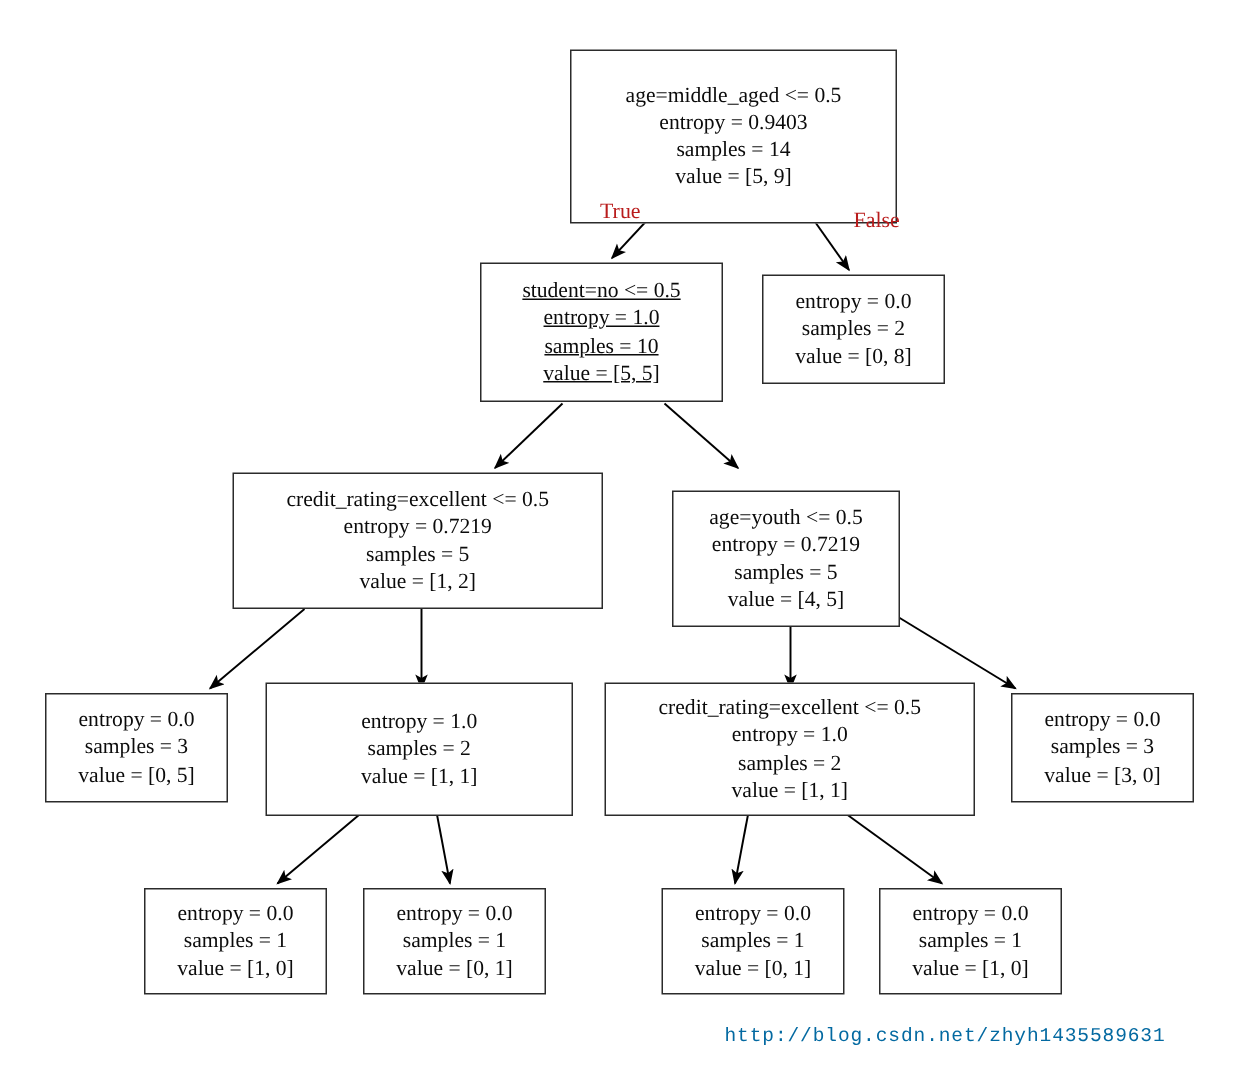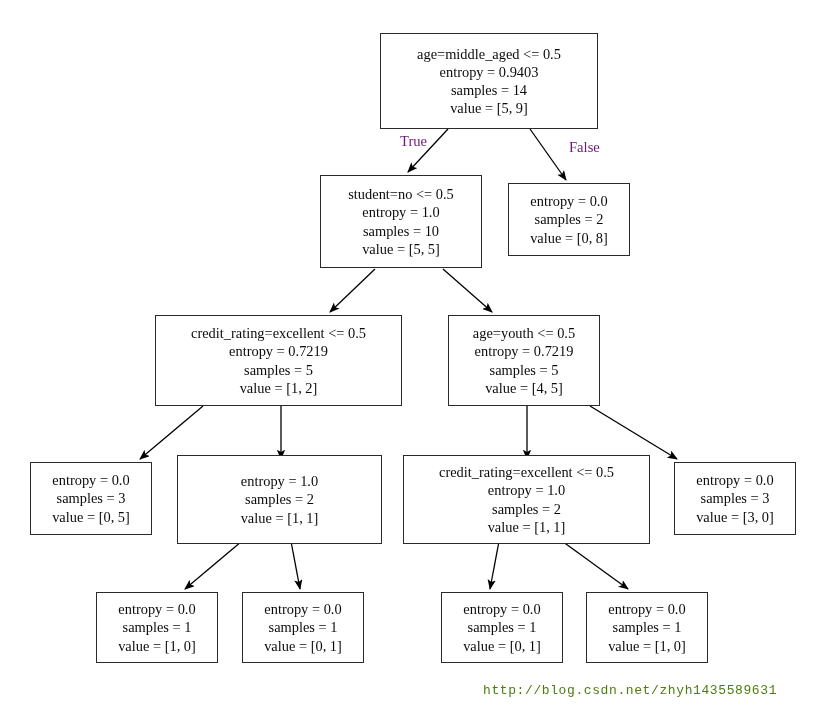--- a/index.html
+++ b/index.html
@@ -38,28 +38,28 @@
     white-space: nowrap;
     text-align: center;
   }
   .node .line {
     display: block;
     padding: 0 2px;
   }
   .edge-label {
     position: absolute;
     font-size: 14.6px;
-    color: #701a75;
+    color: #b91c1c;
     white-space: nowrap;
   }
   .watermark {
     position: absolute;
     font-family: "Liberation Mono", "DejaVu Sans Mono", monospace;
     font-size: 13px;
-    color: #4d7c0f;
+    color: #0369a1;
     letter-spacing: 0.6px;
     white-space: nowrap;
   }
 </style>
 </head>
 <body>
 
 <div id="canvas">
 
   <svg class="edges" viewBox="0 0 835 710">
@@ -77,51 +77,51 @@
       <line x1="281" y1="406" x2="281" y2="459"></line>
       <line x1="527" y1="406" x2="527" y2="459"></line>
       <line x1="590" y1="406" x2="677" y2="459"></line>
       <line x1="248" y1="536" x2="185" y2="589"></line>
       <line x1="290" y1="536" x2="300" y2="589"></line>
       <line x1="500" y1="536" x2="490" y2="589"></line>
       <line x1="555" y1="536" x2="628" y2="589"></line>
     </g>
   </svg>
 
-  <div class="node" style="left:380px; top:33px; width:218px; height:96px;">
+  <div class="node" style="left:380px; top:33px; width:218px; height:116px;">
     <span class="line">age=middle_aged &lt;= 0.5</span>
     <span class="line">entropy = 0.9403</span>
     <span class="line">samples = 14</span>
     <span class="line">value = [5, 9]</span>
   </div>
 
   <div class="edge-label" style="left:400px; top:133px;">True</div>
   <div class="edge-label" style="left:535px; top:139px;margin-left:34px;">False</div>
 
-  <div class="node" style="left:320px; top:175px; width:162px; height:93px;">
+  <div class="node" style="left:320px; top:175px; width:162px; height:93px;text-decoration:underline;">
     <span class="line">student=no &lt;= 0.5</span>
     <span class="line">entropy = 1.0</span>
     <span class="line">samples = 10</span>
     <span class="line">value = [5, 5]</span>
   </div>
 
   <div class="node" style="left:508px; top:183px; width:122px; height:73px;">
     <span class="line">entropy = 0.0</span>
     <span class="line">samples = 2</span>
     <span class="line">value = [0, 8]</span>
   </div>
 
   <div class="node" style="left:155px; top:315px; width:247px; height:91px;">
     <span class="line">credit_rating=excellent &lt;= 0.5</span>
     <span class="line">entropy = 0.7219</span>
     <span class="line">samples = 5</span>
     <span class="line">value = [1, 2]</span>
   </div>
 
-  <div class="node" style="left:448px; top:315px; width:152px; height:91px;">
+  <div class="node" style="left:448px; top:327px; width:152px; height:91px;">
     <span class="line">age=youth &lt;= 0.5</span>
     <span class="line">entropy = 0.7219</span>
     <span class="line">samples = 5</span>
     <span class="line">value = [4, 5]</span>
   </div>
 
   <div class="node" style="left:30px; top:462px; width:122px; height:73px;">
     <span class="line">entropy = 0.0</span>
     <span class="line">samples = 3</span>
     <span class="line">value = [0, 5]</span>

